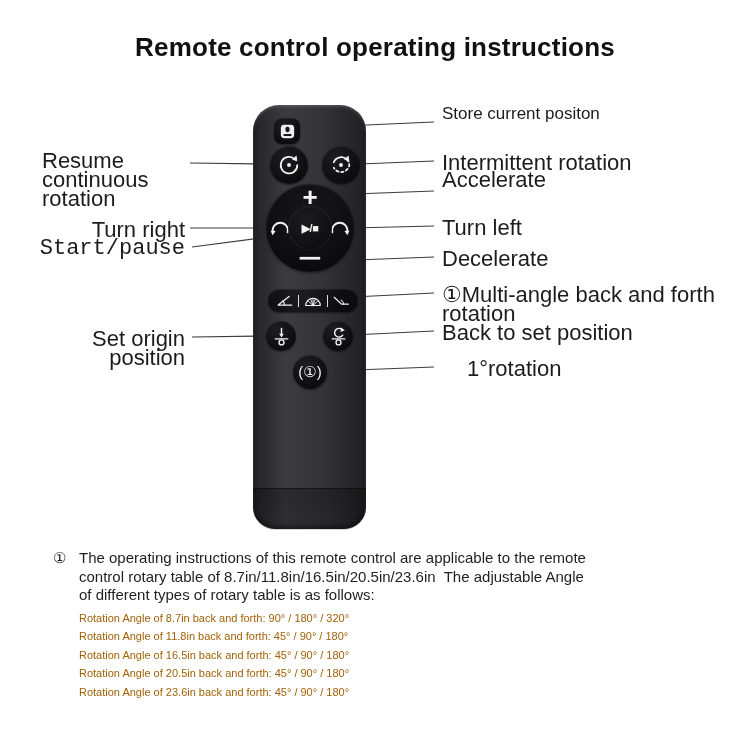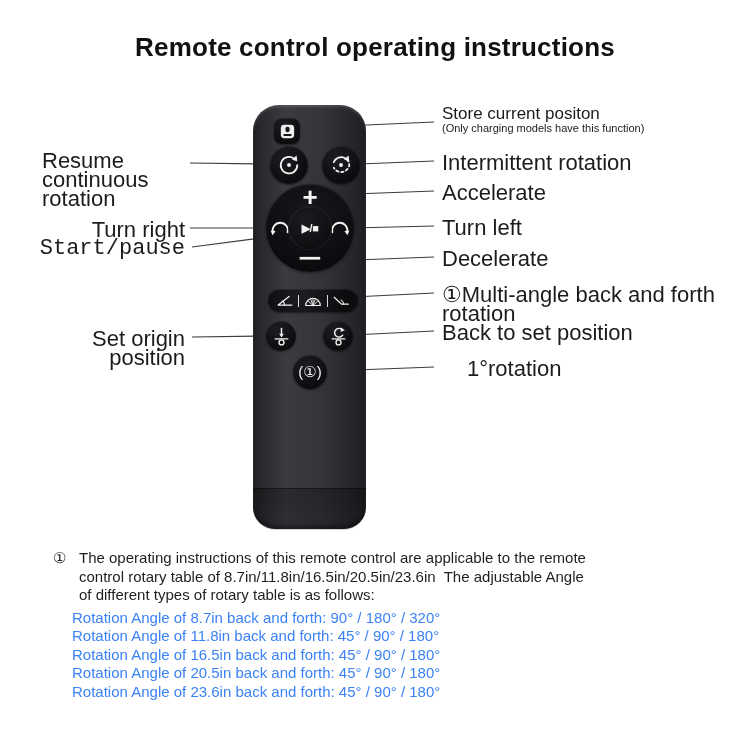--- a/index.html
+++ b/index.html
@@ -51,21 +51,21 @@
 
   
   .lbl{position:absolute;font-size:22px;color:#1c1c1c;line-height:19px;}
   .lbl.rt{text-align:right;}
   .store-lbl{font-size:17px;text-align:right;}
   .note{position:absolute;font-size:11px;color:#222;}
 
   
   .fn-marker{position:absolute;left:53px;top:549px;font-size:15px;color:#1f1f1f;}
   .fn{position:absolute;left:79px;top:549px;font-size:15px;color:#1f1f1f;line-height:18.5px;}
-  .specs{position:absolute;left:72px;top:609px;font-size:15px;color:#3b82f6;line-height:18.4px;}
+  .specs{position:absolute;left:79px;top:609px;font-size:11px;color:#a16207;line-height:18.4px;}
   .fn div,.specs div{white-space:pre-wrap;}
   svg.ic{display:block;}
   svg.ic *{stroke-linecap:round;stroke-linejoin:round;}
 </style>
 </head>
 <body>
 
 <div class="stage">
 
   <h1 class="title">Remote control operating instructions</h1>
@@ -167,23 +167,22 @@
 
     <div class="cap"></div>
   </div>
 
   <div class="lbl" style="left:42px;top:151px;width:150px;">Resume continuous rotation</div>
   <div class="lbl rt" style="left:35px;top:220px;width:150px;">Turn right</div>
   <div class="lbl rt" style="left:35px;top:239px;width:150px;font-family:Liberation Mono, monospace;">Start/pause</div>
   <div class="lbl rt" style="left:35px;top:329px;width:150px;">Set origin position</div>
 
   <div class="lbl store-lbl" style="left:442px;top:104px;">Store current positon</div>
-  <div class="note" style="left:442px;top:122px;">(Only charging models have this function)</div>
   <div class="lbl" style="left:442px;top:153px;">Intermittent rotation</div>
-  <div class="lbl" style="left:442px;top:183px;">Accelerate</div>
+  <div class="lbl" style="left:442px;top:170px;">Accelerate</div>
   <div class="lbl" style="left:442px;top:218px;">Turn left</div>
   <div class="lbl" style="left:442px;top:249px;">Decelerate</div>
   <div class="lbl" style="left:442px;top:323px;">Back to set position</div>
   <div class="lbl" style="left:442px;top:285px;">①Multi-angle back and forth rotation</div>
   <div class="lbl" style="left:467px;top:359px;">1°rotation</div>
 
   <div class="fn-marker">①</div>
   <div class="fn">
     <div>The operating instructions of this remote control are applicable to the remote</div>
     <div>control rotary table of 8.7in/11.8in/16.5in/20.5in/23.6in  The adjustable Angle</div>

